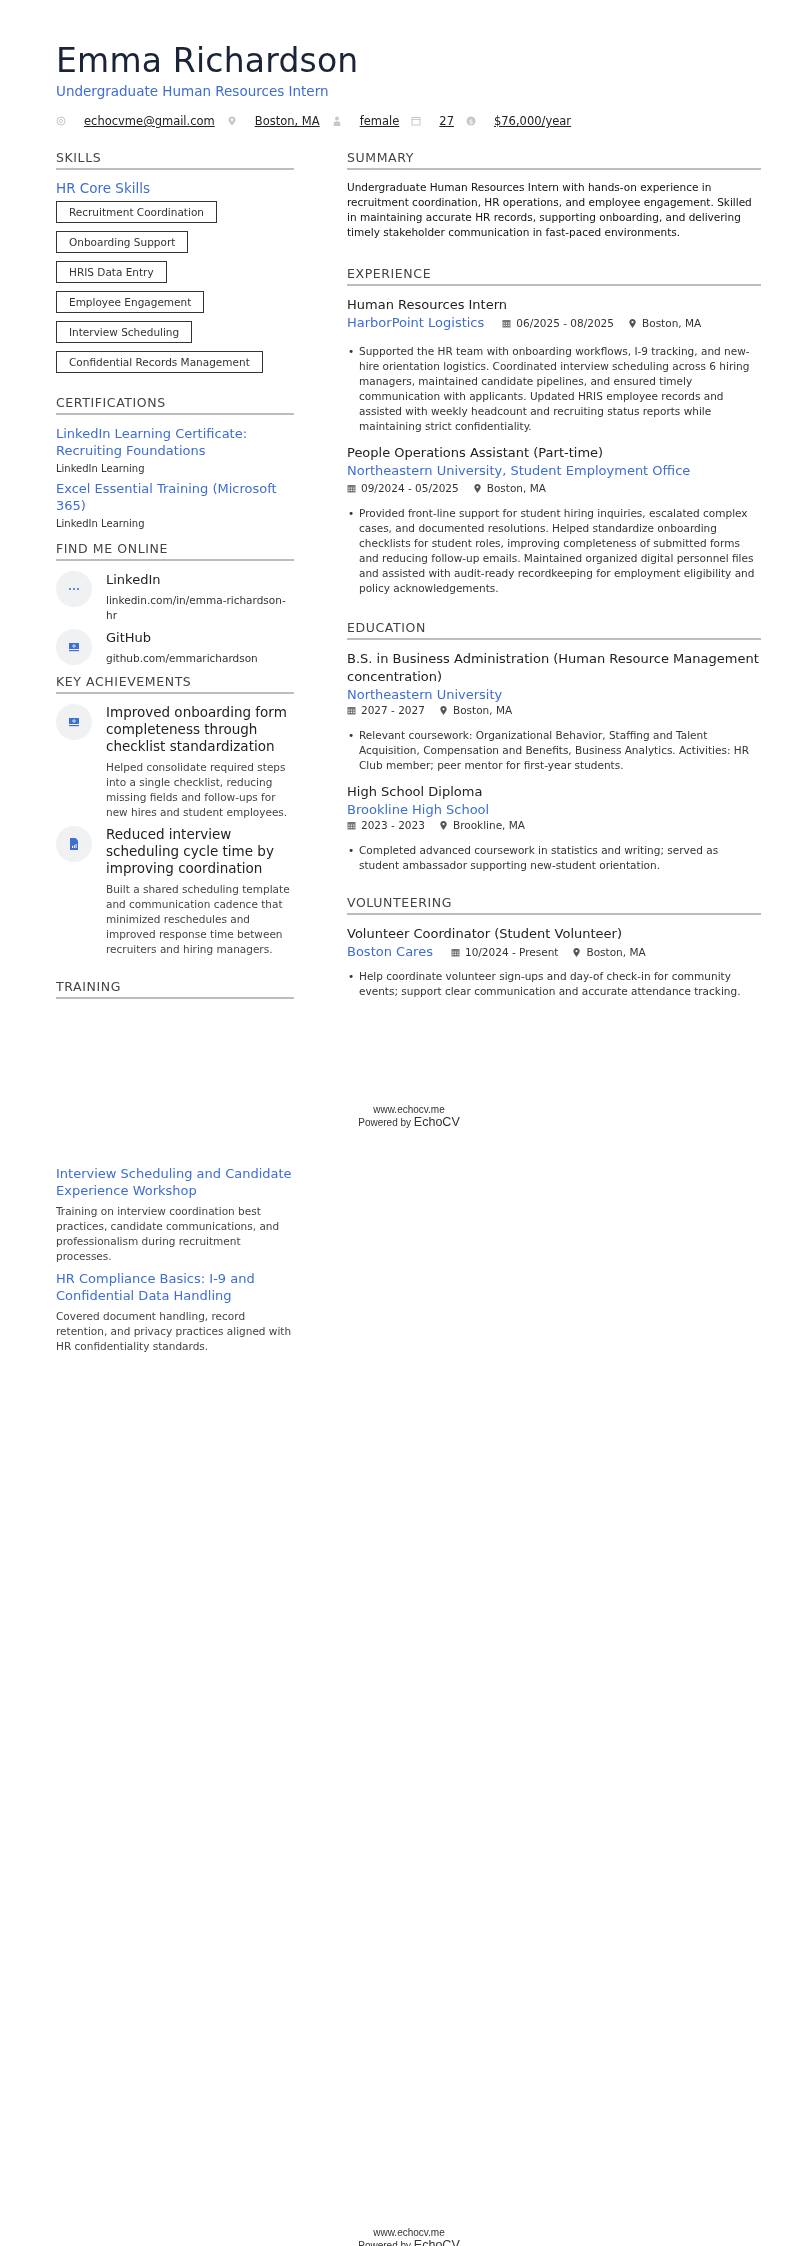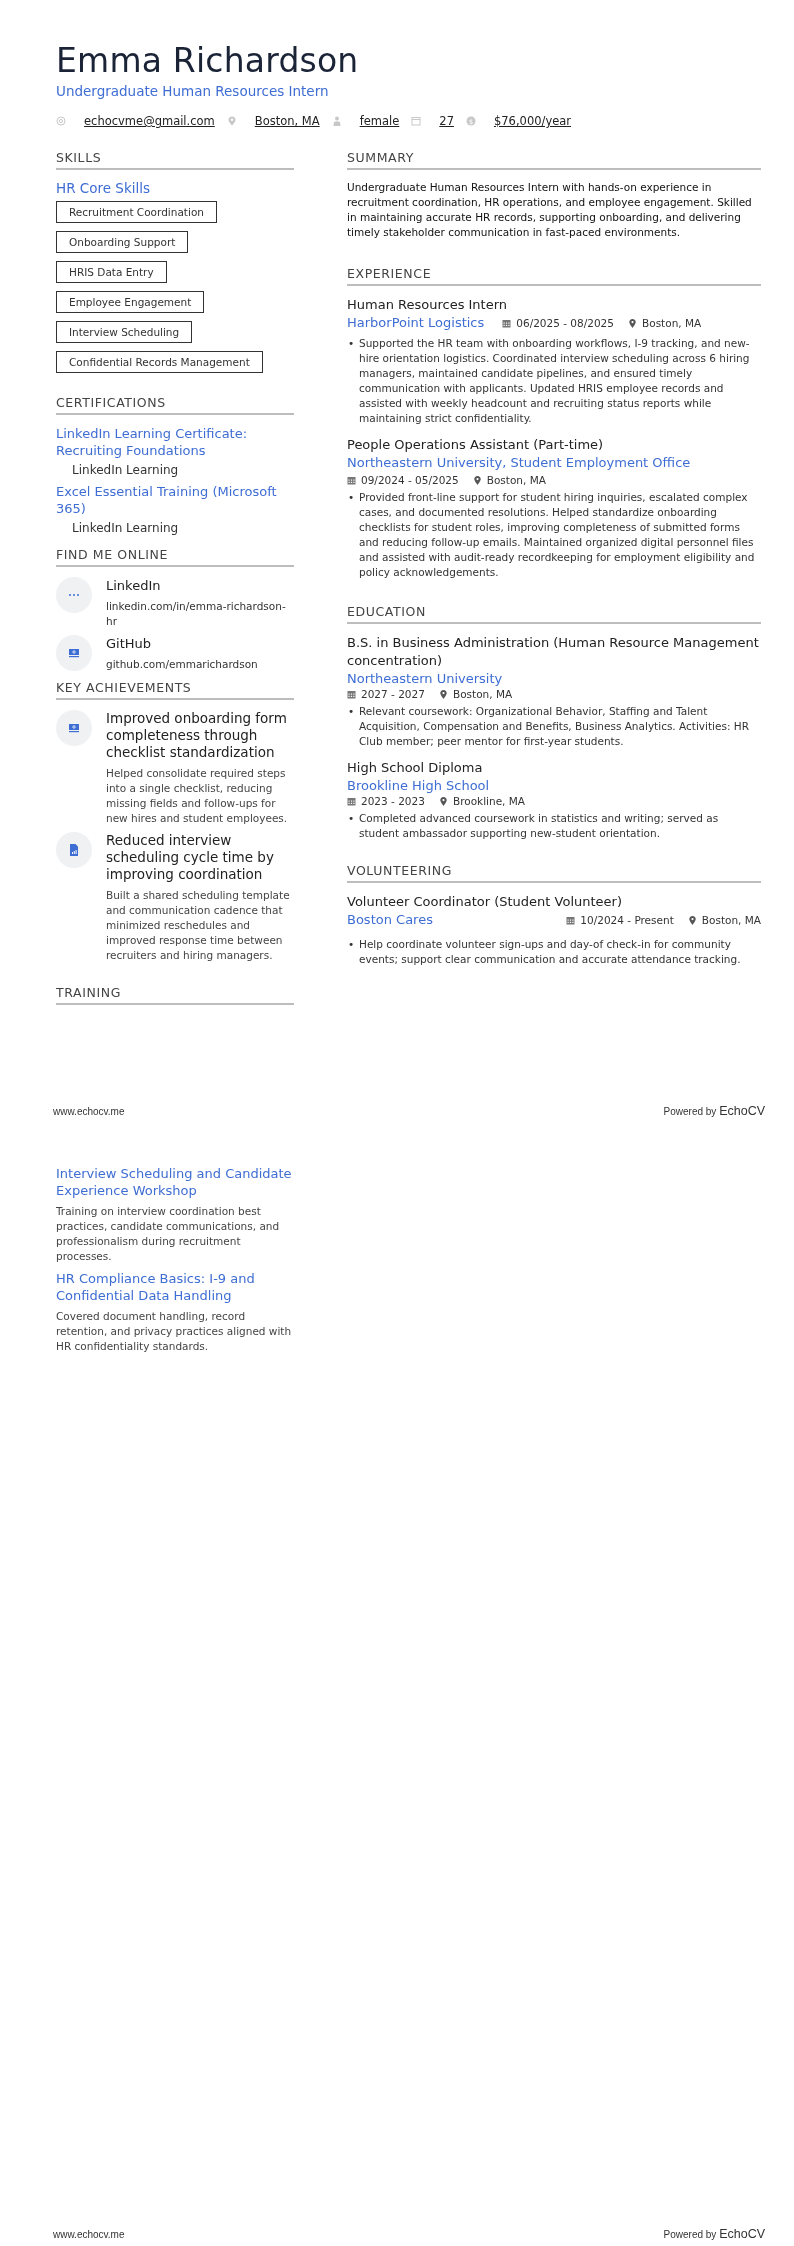--- a/index.html
+++ b/index.html
@@ -22,45 +22,45 @@
   .col-left { position: absolute; left: 44px; width: 238px; }
   .col-right { position: absolute; left: 335px; width: 414px; }
 
   .sec-title { font-size: 12.5px; color: #444; letter-spacing: 0.6px; padding-bottom: 3px; border-bottom: 2px solid #bdbdbd; margin-bottom: 10px; }
 
   .skill-group { font-size: 13.5px; color: #3e6dd3; margin-bottom: 5px; }
   .tag { display: inline-block; border: 1.2px solid #333; padding: 4px 12px; font-size: 10.5px; color: #333; margin-bottom: 8px; }
   .tags { display: flex; flex-direction: column; align-items: flex-start; }
 
   .cert-title { font-size: 13px; color: #3e6dd3; line-height: 17px; margin-top: 2px; }
-  .cert-issuer { font-size: 12px; color: #333; margin: 4px 16px 6px; }
+  .cert-issuer { font-size: 10px; color: #333; margin: 4px 0 6px; }
 
   .online-item { display: flex; gap: 14px; margin-bottom: 6px; }
   .circle { width: 36px; height: 36px; border-radius: 50%; background: #f0f1f3; display: flex; align-items: center; justify-content: center; flex-shrink: 0; }
   .online-name { font-size: 13px; color: #222; line-height: 18px; }
   .online-url { font-size: 10.5px; color: #333; line-height: 15px; margin-top: 4px; }
 
   .ach-item { display: flex; gap: 14px; margin-bottom: 6px; }
   .ach-title { font-size: 13.5px; color: #222; line-height: 17px; }
   .ach-desc { font-size: 10.5px; color: #444; line-height: 15px; margin-top: 5px; }
 
   .summary-text { font-size: 10.5px; color: #111; line-height: 15px; }
 
   .entry { margin-bottom: 10px; }
   .entry-title { font-size: 13px; color: #222; line-height: 18px; }
   .entry-org { font-size: 13px; color: #3e6dd3; line-height: 18px; }
   .meta { display: flex; align-items: center; gap: 14px; font-size: 10.5px; color: #333; }
   .meta span.m { display: flex; align-items: center; gap: 5px; }
   .row { display: flex; align-items: center; gap: 18px; }
-  .row.spread { justify-content: space-between; }
-  .bullets { list-style: none; margin-top: 4px; }
+  .row.spread { }
+  .bullets { list-style: none; margin-top: 12px; }
   .bullets li { position: relative; padding-left: 12px; font-size: 10.5px; color: #333; line-height: 15px; }
   .bullets li::before { content: "•"; position: absolute; left: 1px; top: 0; color: #333; }
 
-  .footer { position: absolute; left: 41px; right: 41px; display: flex; justify-content: space-between; align-items: center; font-family: "Liberation Sans", sans-serif; font-size: 10px; color: #333; }
+  .footer { position: absolute; left: 41px; right: 41px; display: flex; justify-content: space-between; align-items: center; font-family: "Liberation Sans", sans-serif; font-size: 10px; color: #333; flex-direction: column; }
   .footer .brand { font-size: 12.5px; color: #333; }
 
   .mi { width: 9px; height: 9px; display: inline-block; }
 </style>
 </head>
 <body>
 
 <div class="page page1">
 
   <div class="header">

